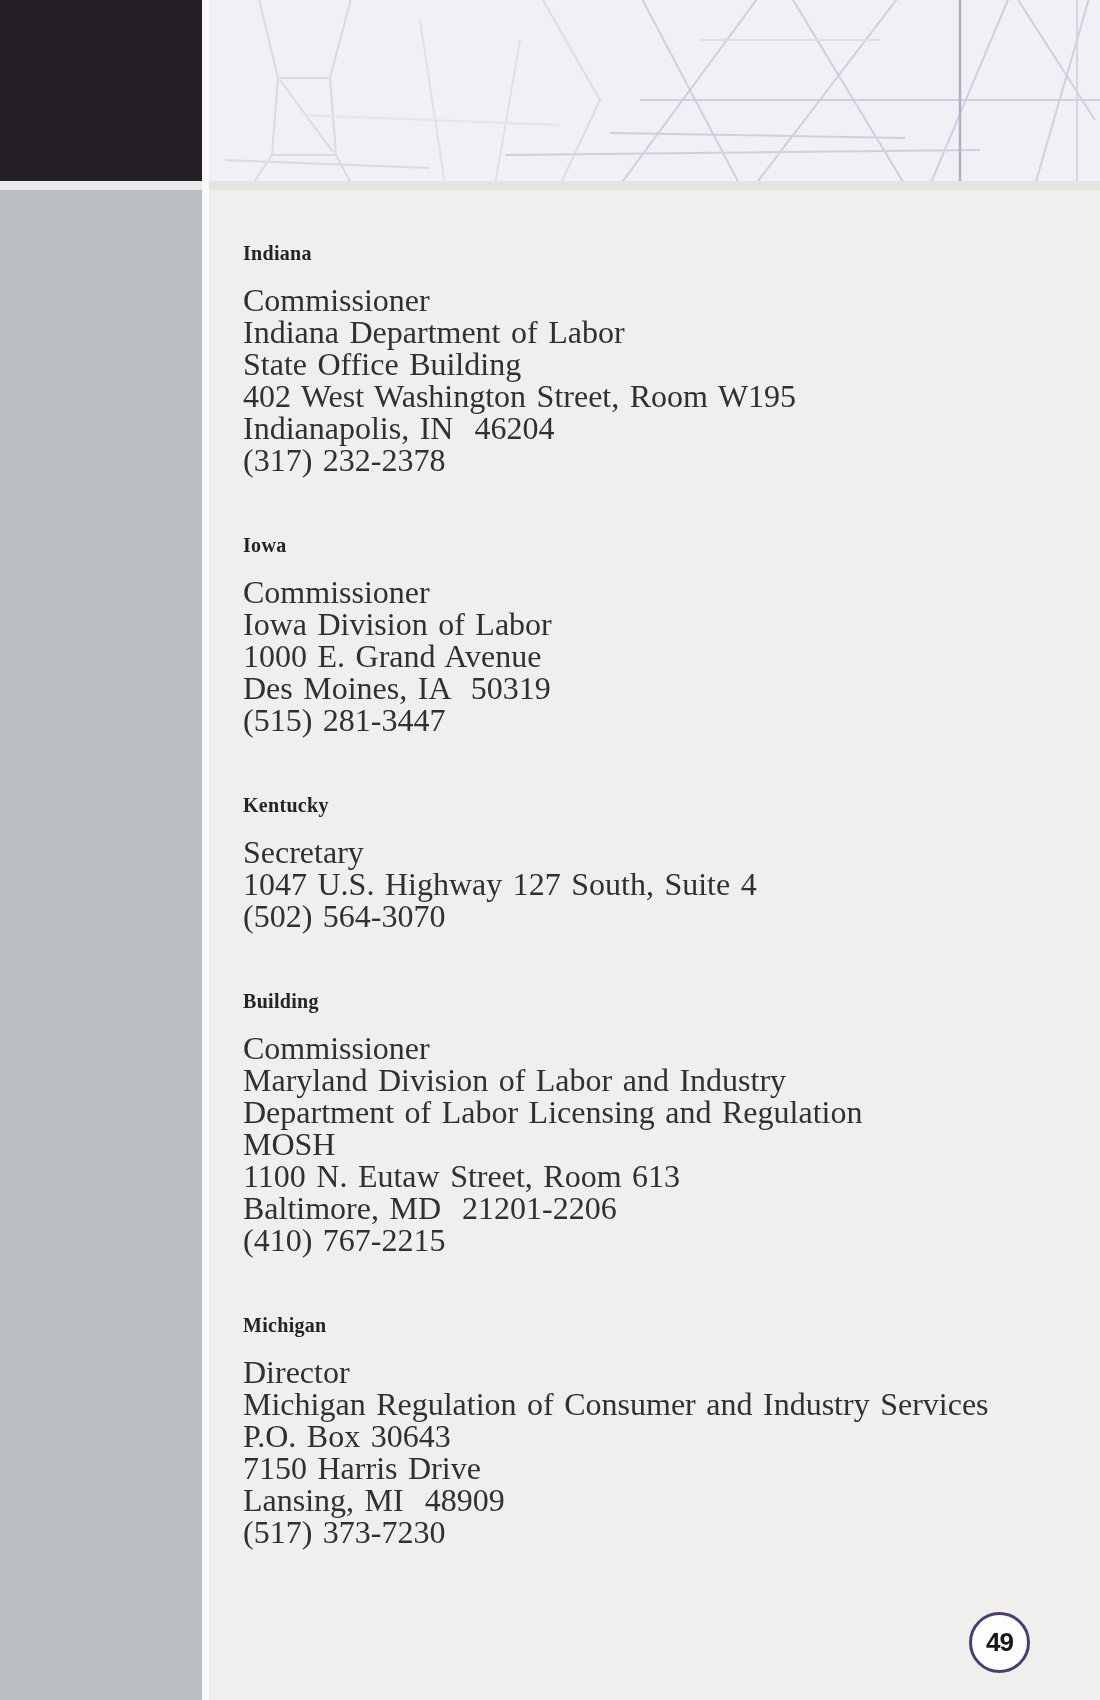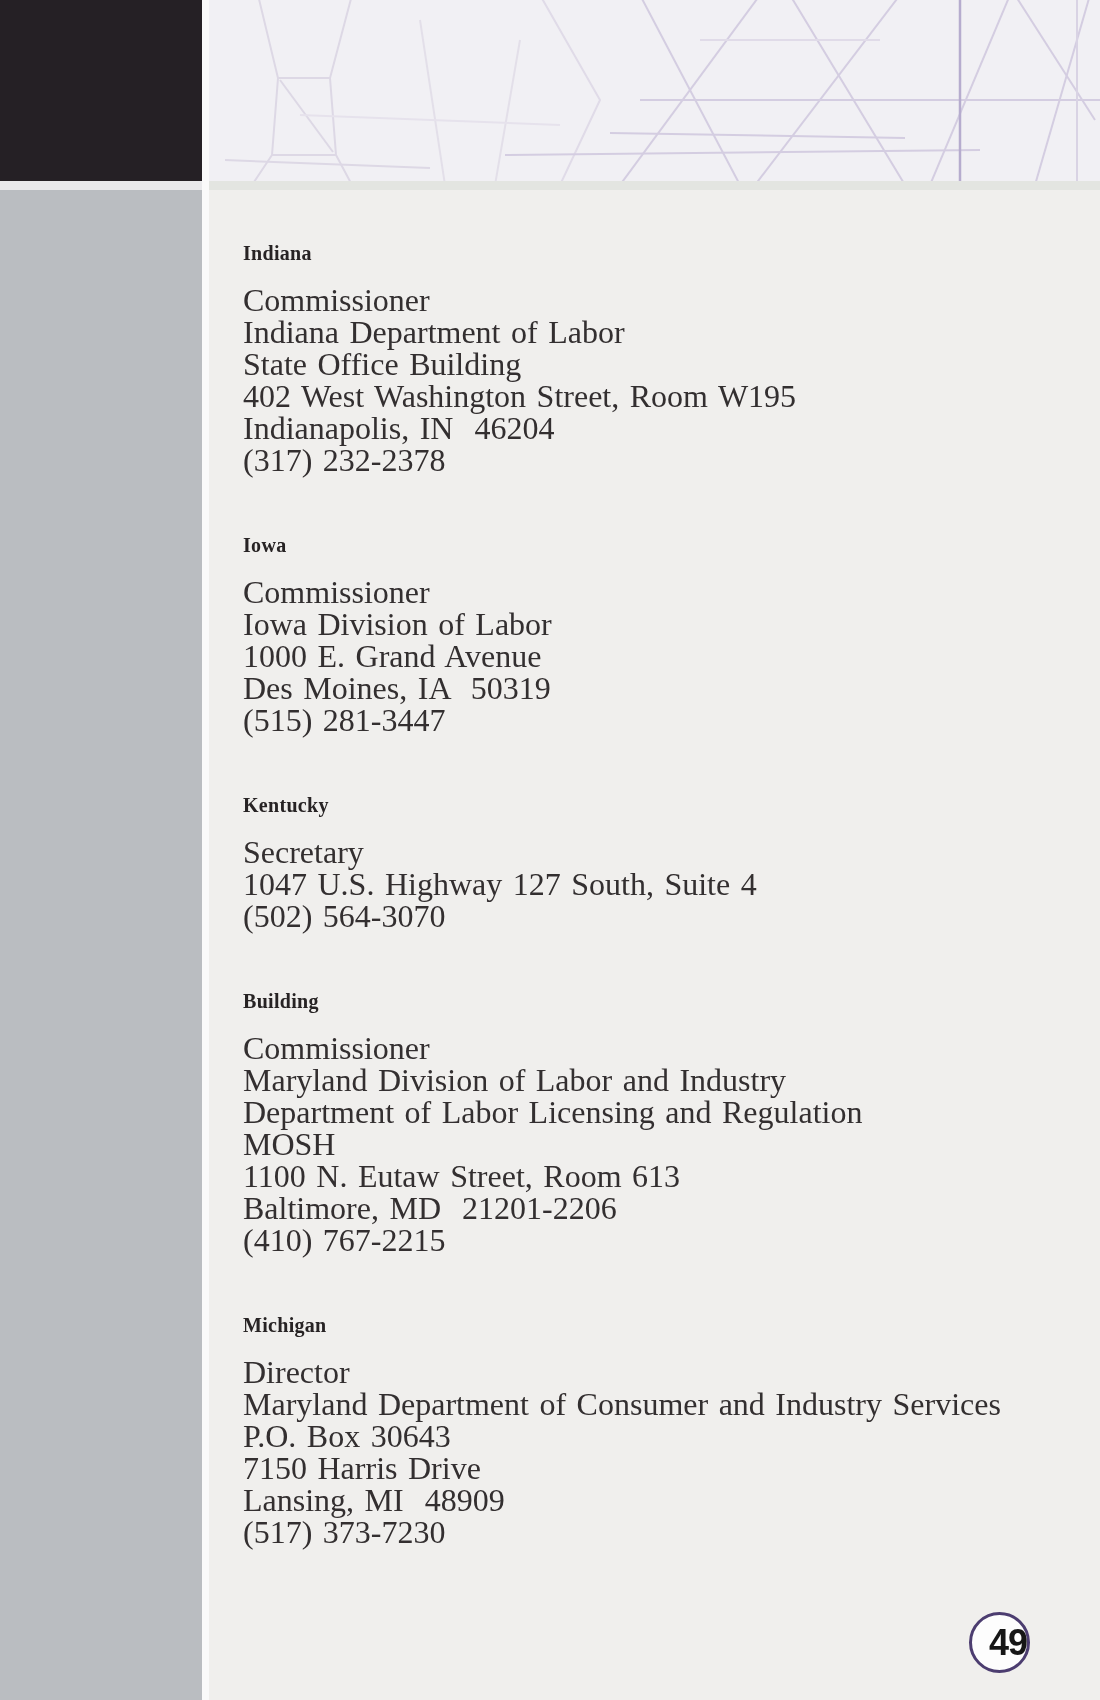--- a/index.html
+++ b/index.html
@@ -89,24 +89,24 @@
   
   .page-badge {
     position: absolute;
     left: 969px; top: 1612px;
     width: 61px; height: 61px;
     border: 3px solid #4c3d70;
     border-radius: 50%;
     background: #fdfdfd;
     display: flex;
     align-items: center;
-    justify-content: flex-end;
+    justify-content: center;
     font-family: "Liberation Sans", sans-serif;
     font-weight: bold;
-    font-size: 36px;
+    font-size: 26px;
     color: #161616;
     letter-spacing: -1px;
   }
 </style>
 </head>
 <body>
 
 <div class="top-band">
   <svg width="1100" height="181" viewBox="0 0 1100 181">
     <g fill="none" stroke="#ddd8e5" stroke-width="2">
@@ -197,21 +197,21 @@
           <div class="address-line">1100 N. Eutaw Street, Room 613</div>
           <div class="address-line">Baltimore, MD  21201-2206</div>
           <div class="address-line">(410) 767-2215</div>
         </div>
   </section>
 
   <section class="state-section">
     <h2 class="state-heading">Michigan</h2>
     <div class="address-block">
           <div class="address-line">Director</div>
-          <div class="address-line">Maryland Department of Consumer and Industry Services</div>
+          <div class="address-line">Michigan Regulation of Consumer and Industry Services</div>
           <div class="address-line">P.O. Box 30643</div>
           <div class="address-line">7150 Harris Drive</div>
           <div class="address-line">Lansing, MI  48909</div>
           <div class="address-line">(517) 373-7230</div>
         </div>
   </section>
 </div>
 </main>
 
 <div class="page-badge">

